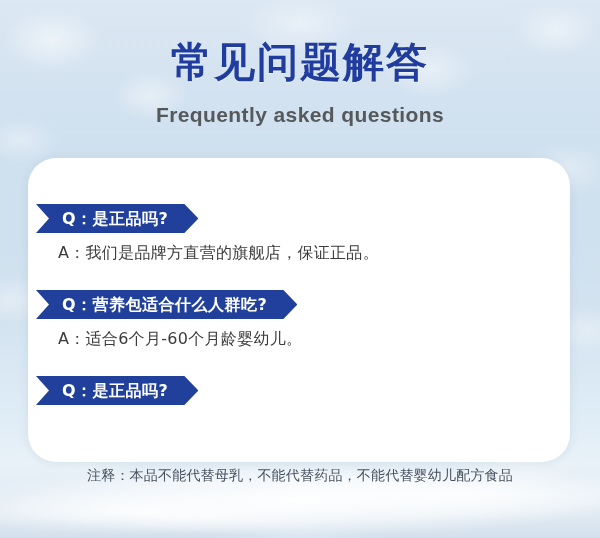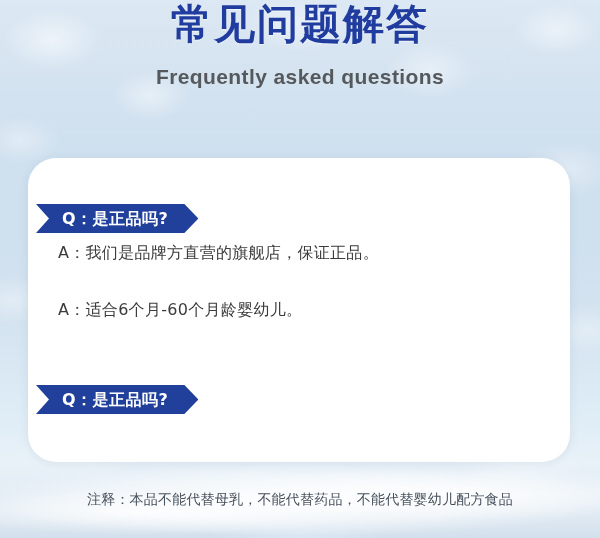--- a/index.html
+++ b/index.html
@@ -50,20 +50,21 @@
   
   .header {
     position: absolute;
     left: 0;
     top: 0;
     width: 600px;
     text-align: center;
   }
   .title {
     margin: 0;
+    padding-top: 38px;
     font-size: 41px;
     line-height: 48px;
     font-weight: bold;
     letter-spacing: 2px;
     color: #1f3c9e;
     font-family: "DejaVu Sans", "Liberation Sans", sans-serif;
     text-shadow: 0 1px 1px rgba(255,255,255,0.55);
   }
   .subtitle {
     margin: 0;
@@ -125,21 +126,21 @@
     line-height: 22px;
     color: #3b3b3b;
     letter-spacing: 0.3px;
     font-family: "DejaVu Sans", "Liberation Sans", sans-serif;
   }
 
   
   .footnote {
     position: absolute;
     left: 0;
-    top: 489px;
+    top: 465px;
     width: 600px;
     text-align: center;
     font-size: 14px;
     line-height: 20px;
     color: #46505c;
     letter-spacing: 0.2px;
     font-family: "DejaVu Sans", "Liberation Sans", sans-serif;
   }
 </style>
 </head>
@@ -154,20 +155,21 @@
 
   <div class="card">
     <div class="faq-list">
 
       <div class="faq-item">
         <div class="q-badge">Q：是正品吗?</div>
         <div class="a-line">A：我们是品牌方直营的旗舰店，保证正品。</div>
       </div>
 
       <div class="faq-item">
+        <div class="q-badge">Q：营养包适合什么人群吃?</div>
         <div class="a-line">A：适合6个月-60个月龄婴幼儿。</div>
       </div>
 
       <div class="faq-item">
         <div class="q-badge">Q：是正品吗?</div>
       </div>
 
     </div>
   </div>
 

